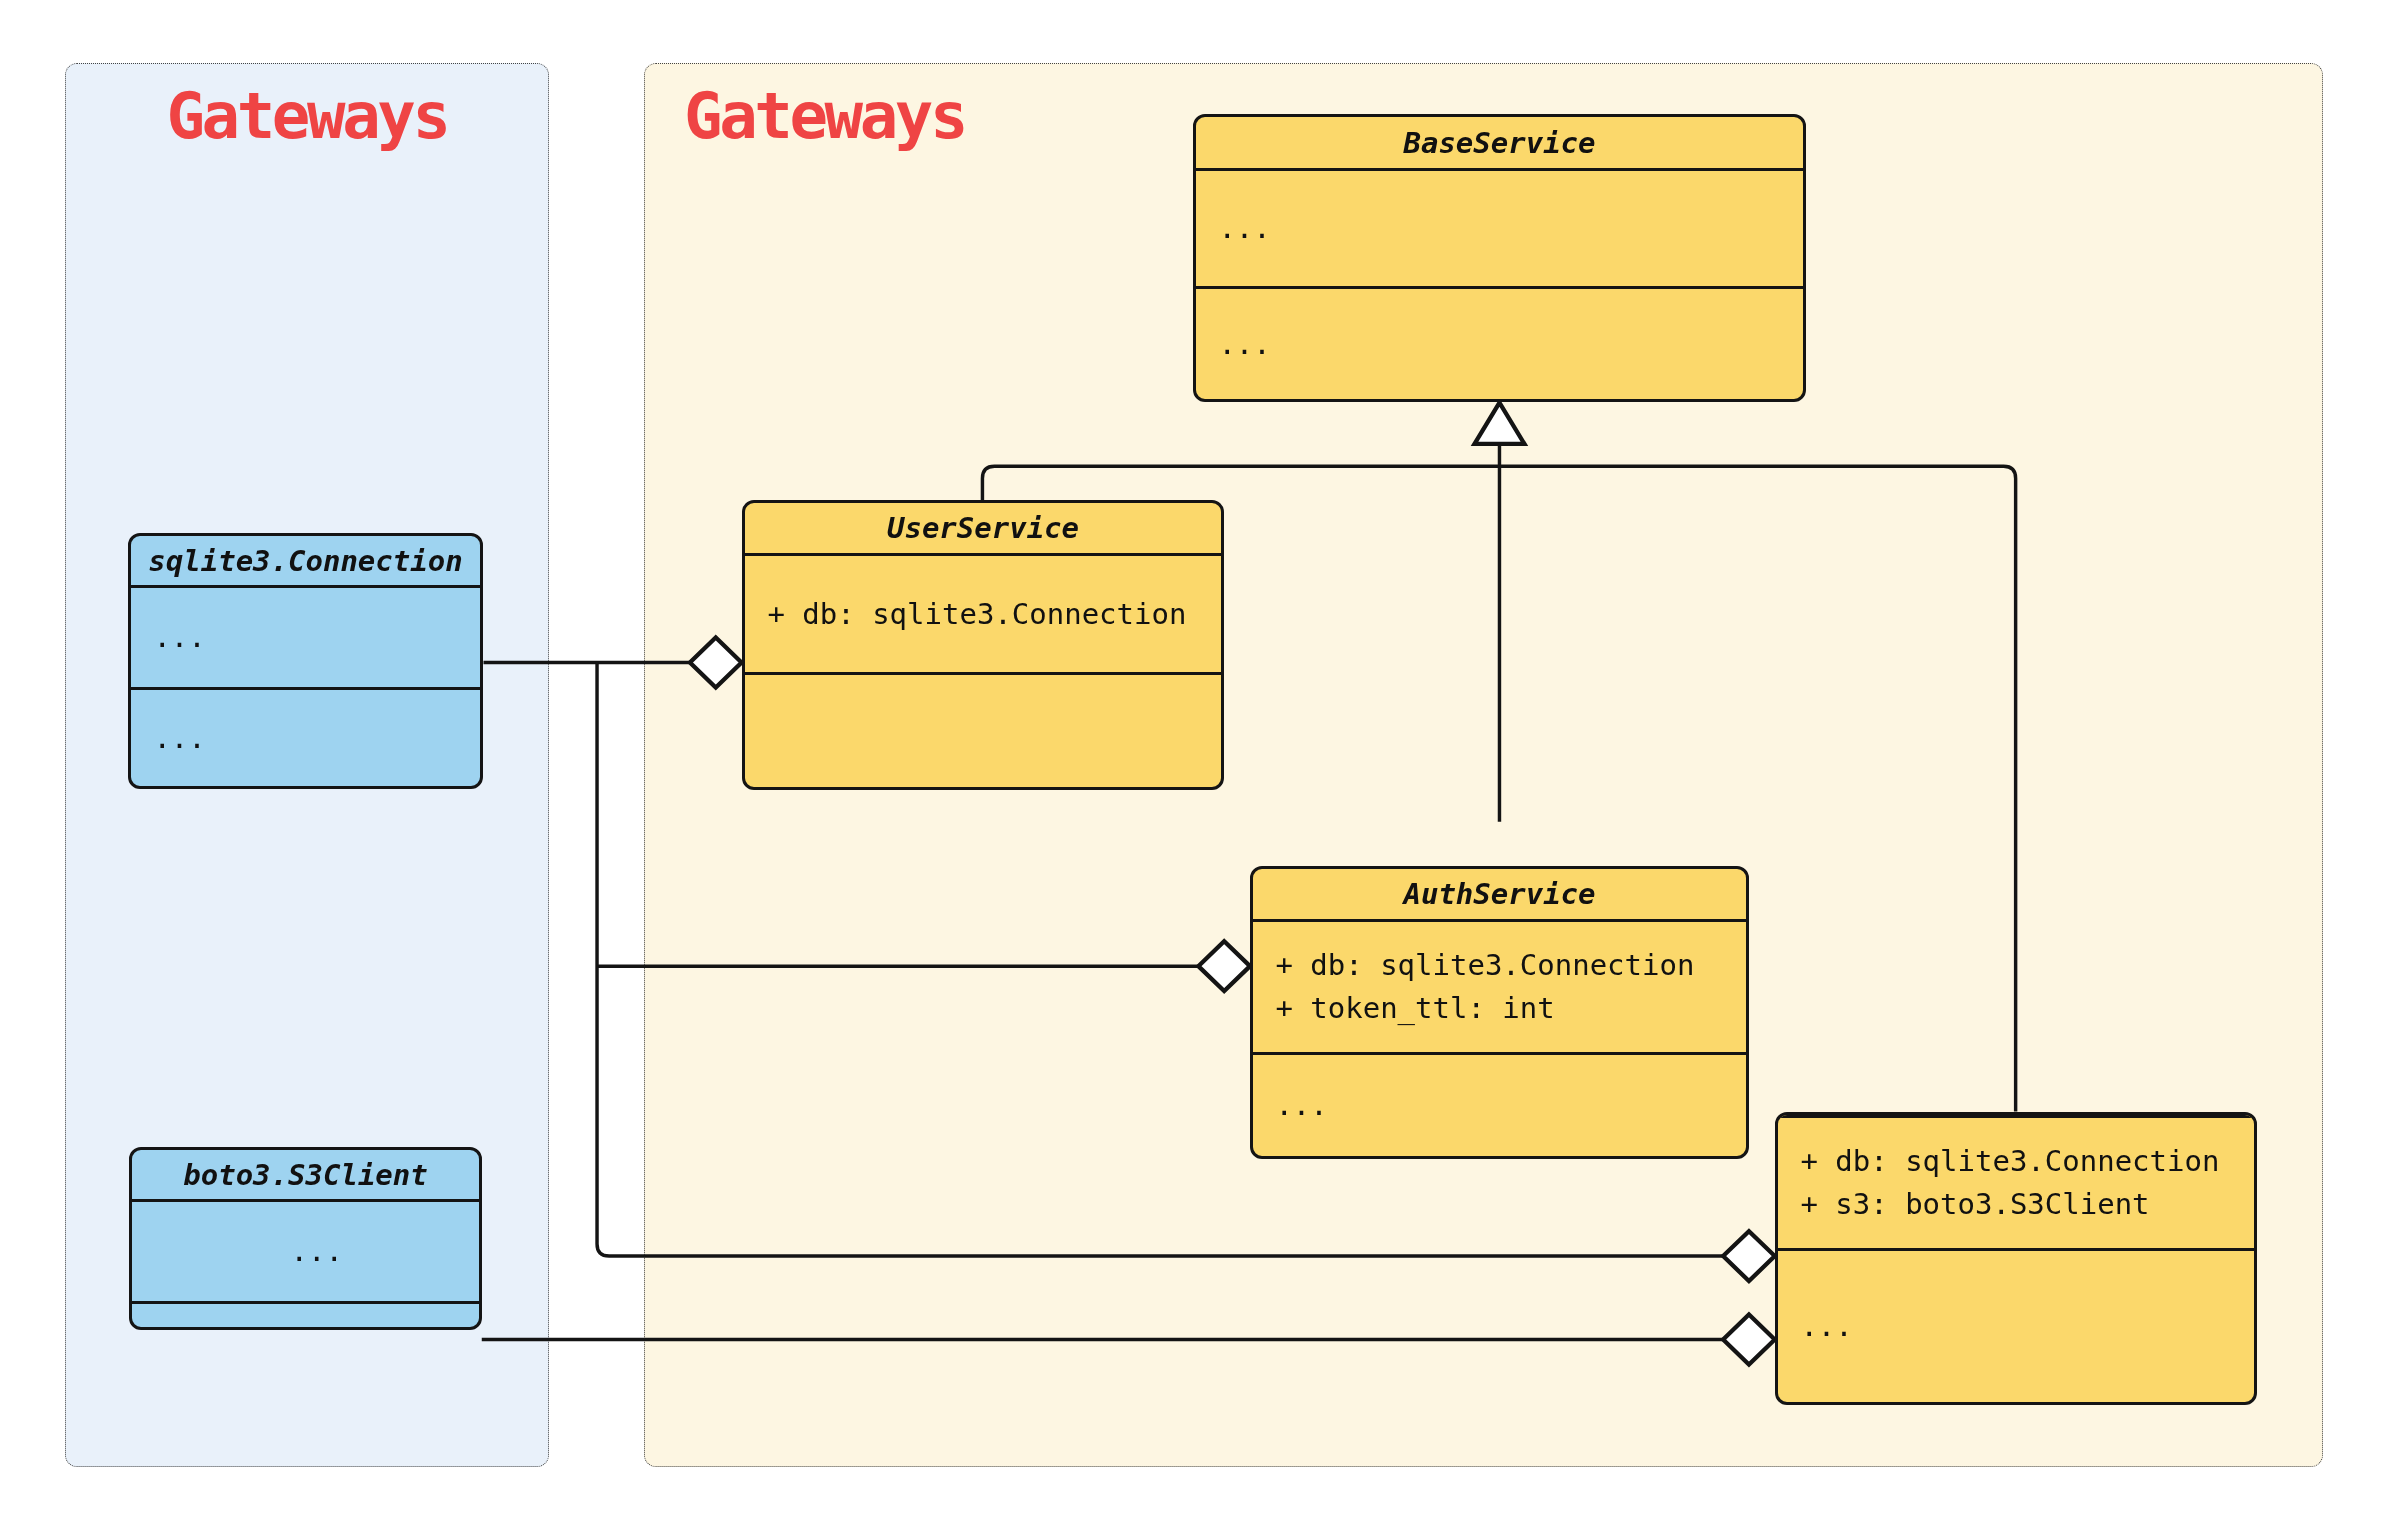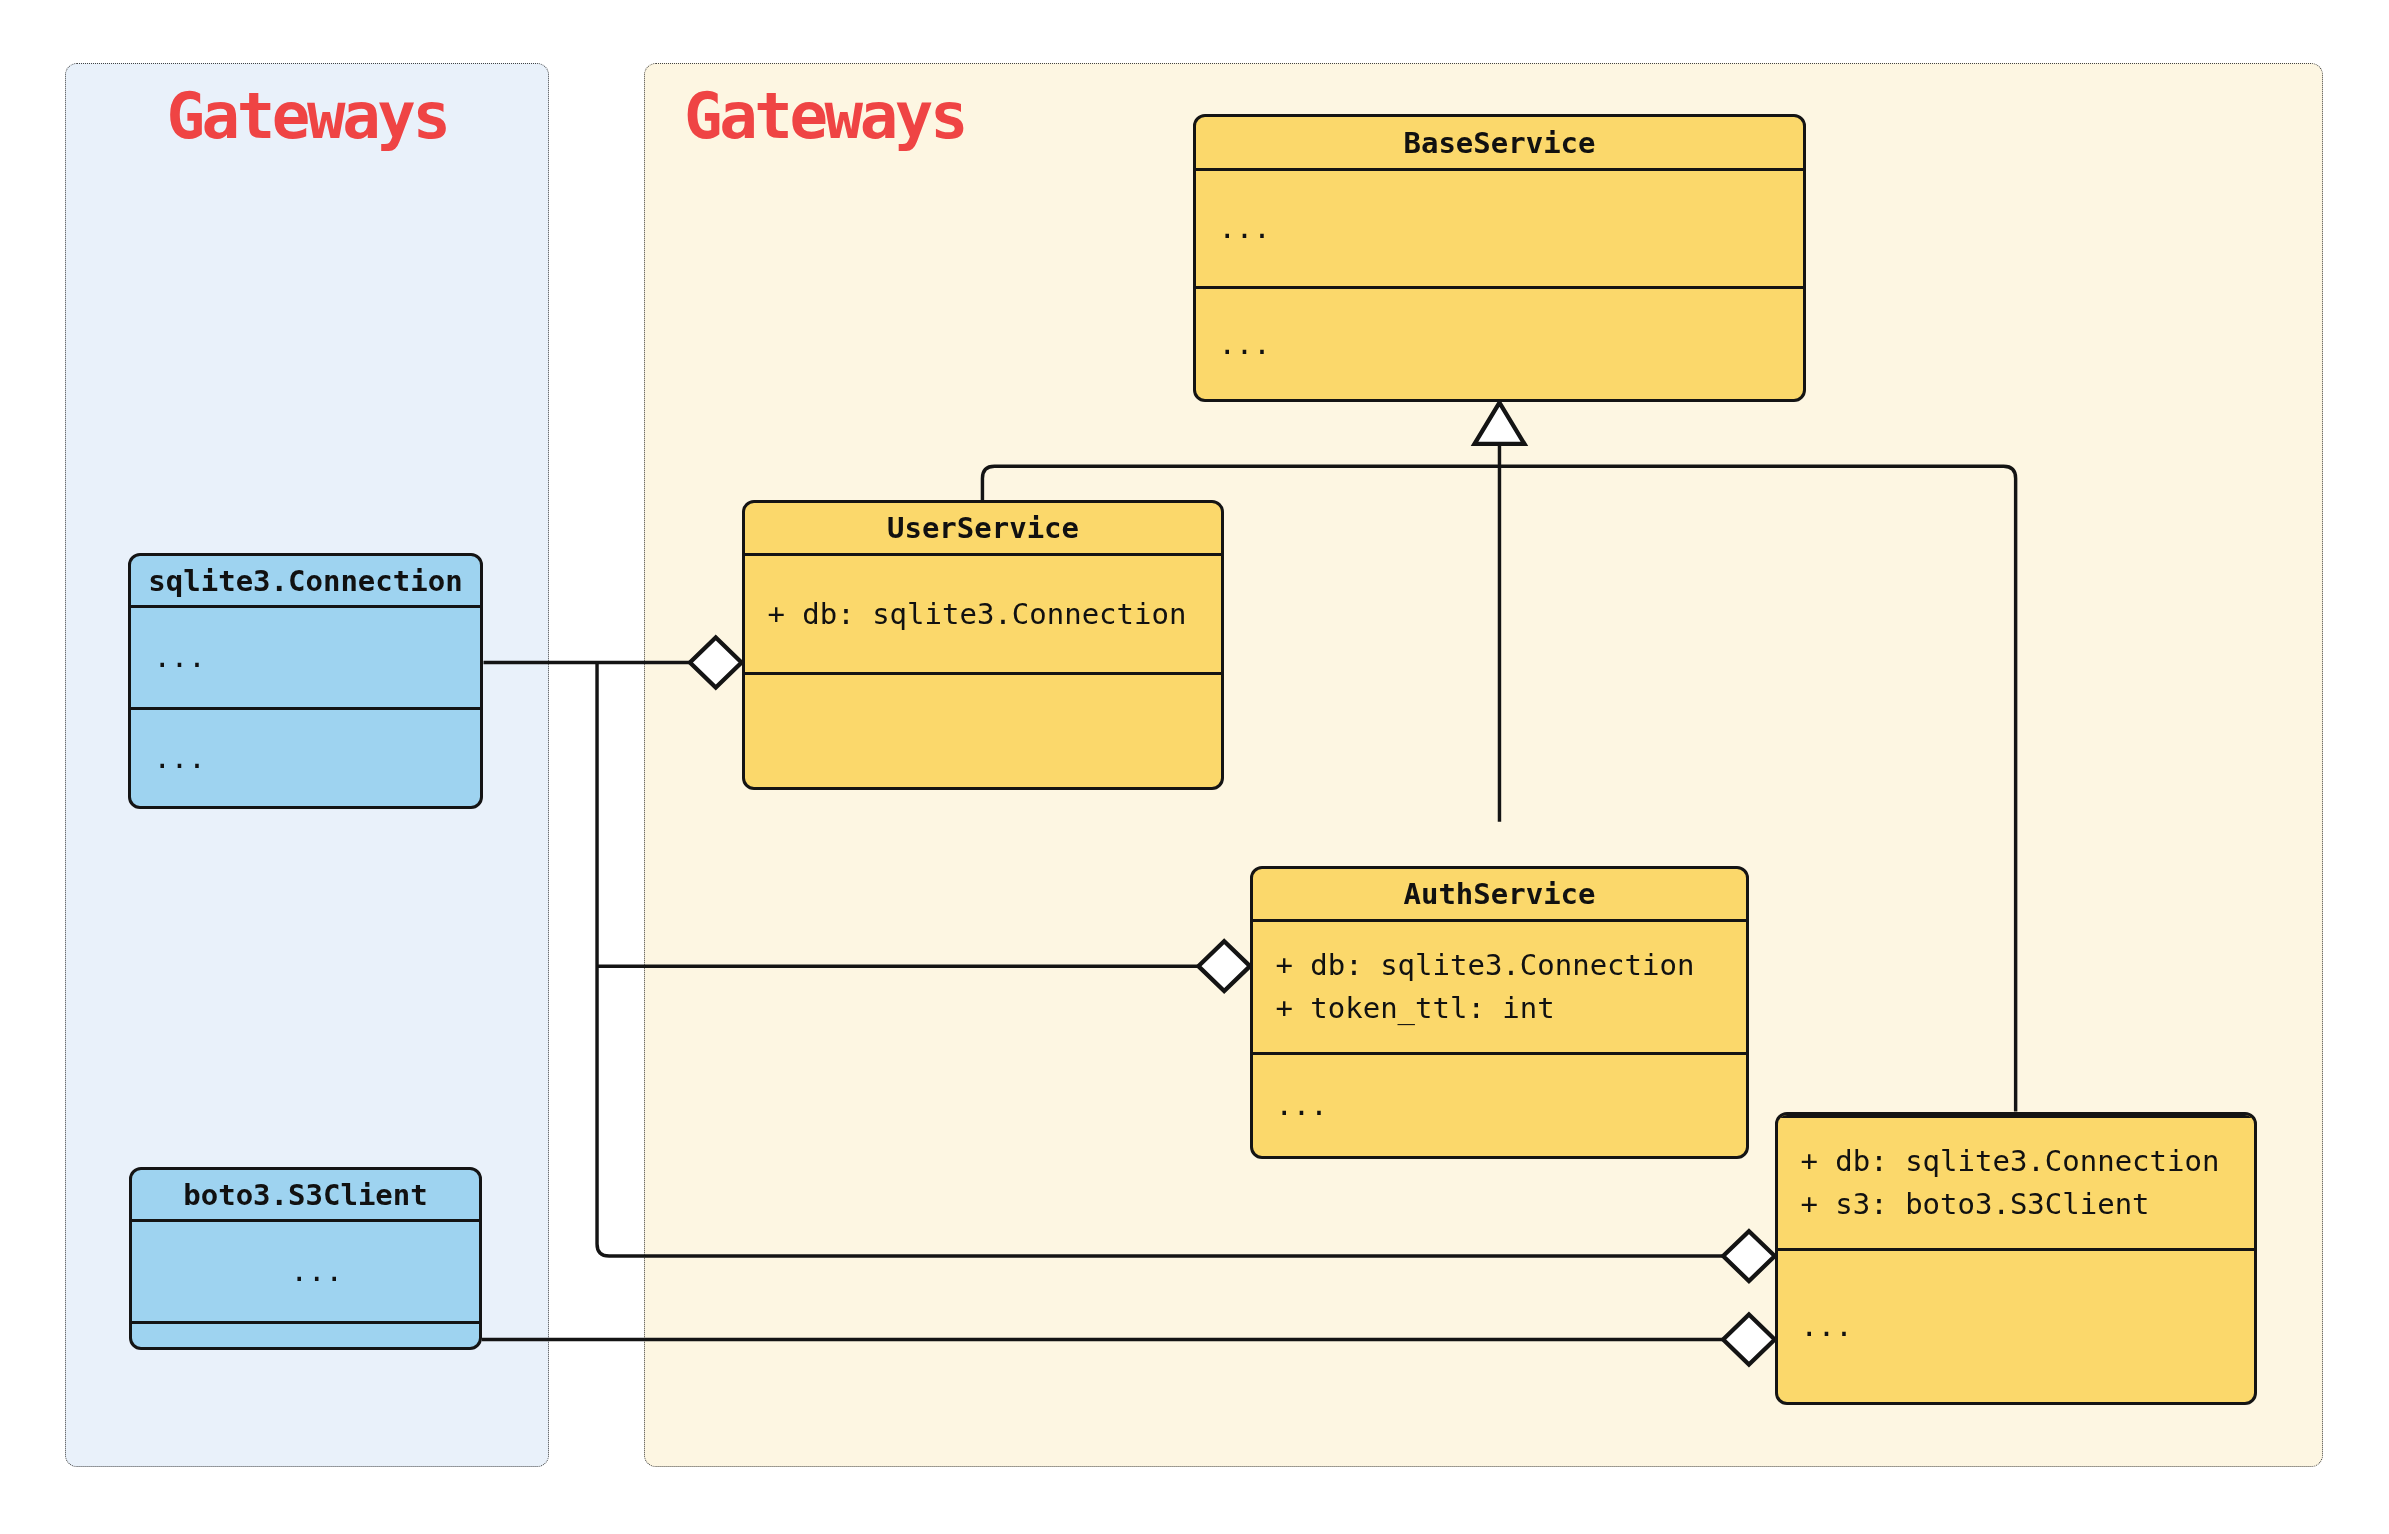--- a/index.html
+++ b/index.html
@@ -25,24 +25,24 @@
   svg.edges path{fill:none;stroke:#141414;stroke-width:4px;}
   svg.edges .dia{fill:#ffffff;stroke:#141414;stroke-width:5px;}
   svg.edges .tri{fill:#ffffff;stroke:#141414;stroke-width:5px;}
 
   
   .cls{
     position:absolute;box-sizing:border-box;border:3.4px solid #141414;border-radius:12px;
     display:flex;flex-direction:column;overflow:hidden;
   }
   .cls.yellow{background:var(--class-yellow,#fbd86b);}
-  .cls.blue{background:var(--class-blue,#9ed3f0);margin-top:20px;}
+  .cls.blue{background:var(--class-blue,#9ed3f0);}
   .cls-header{
     display:flex;align-items:center;justify-content:center;
-    font-weight:bold;font-size:29px;flex:0 0 auto;
+    font-weight:bold;font-size:29px;flex:0 0 auto;font-style:italic;
   }
   .cls-attrs,.cls-methods{
     border-top:3.4px solid #141414;box-sizing:border-box;
     display:flex;flex-direction:column;justify-content:center;
     padding-left:22.4px;font-size:29px;line-height:43px;flex:0 0 auto;
   }
   .cls-methods{flex:1 1 auto;}
   .line{white-space:pre;}
 
   #box-sqlite{left:128px;top:533px;width:355px;height:256px;}

